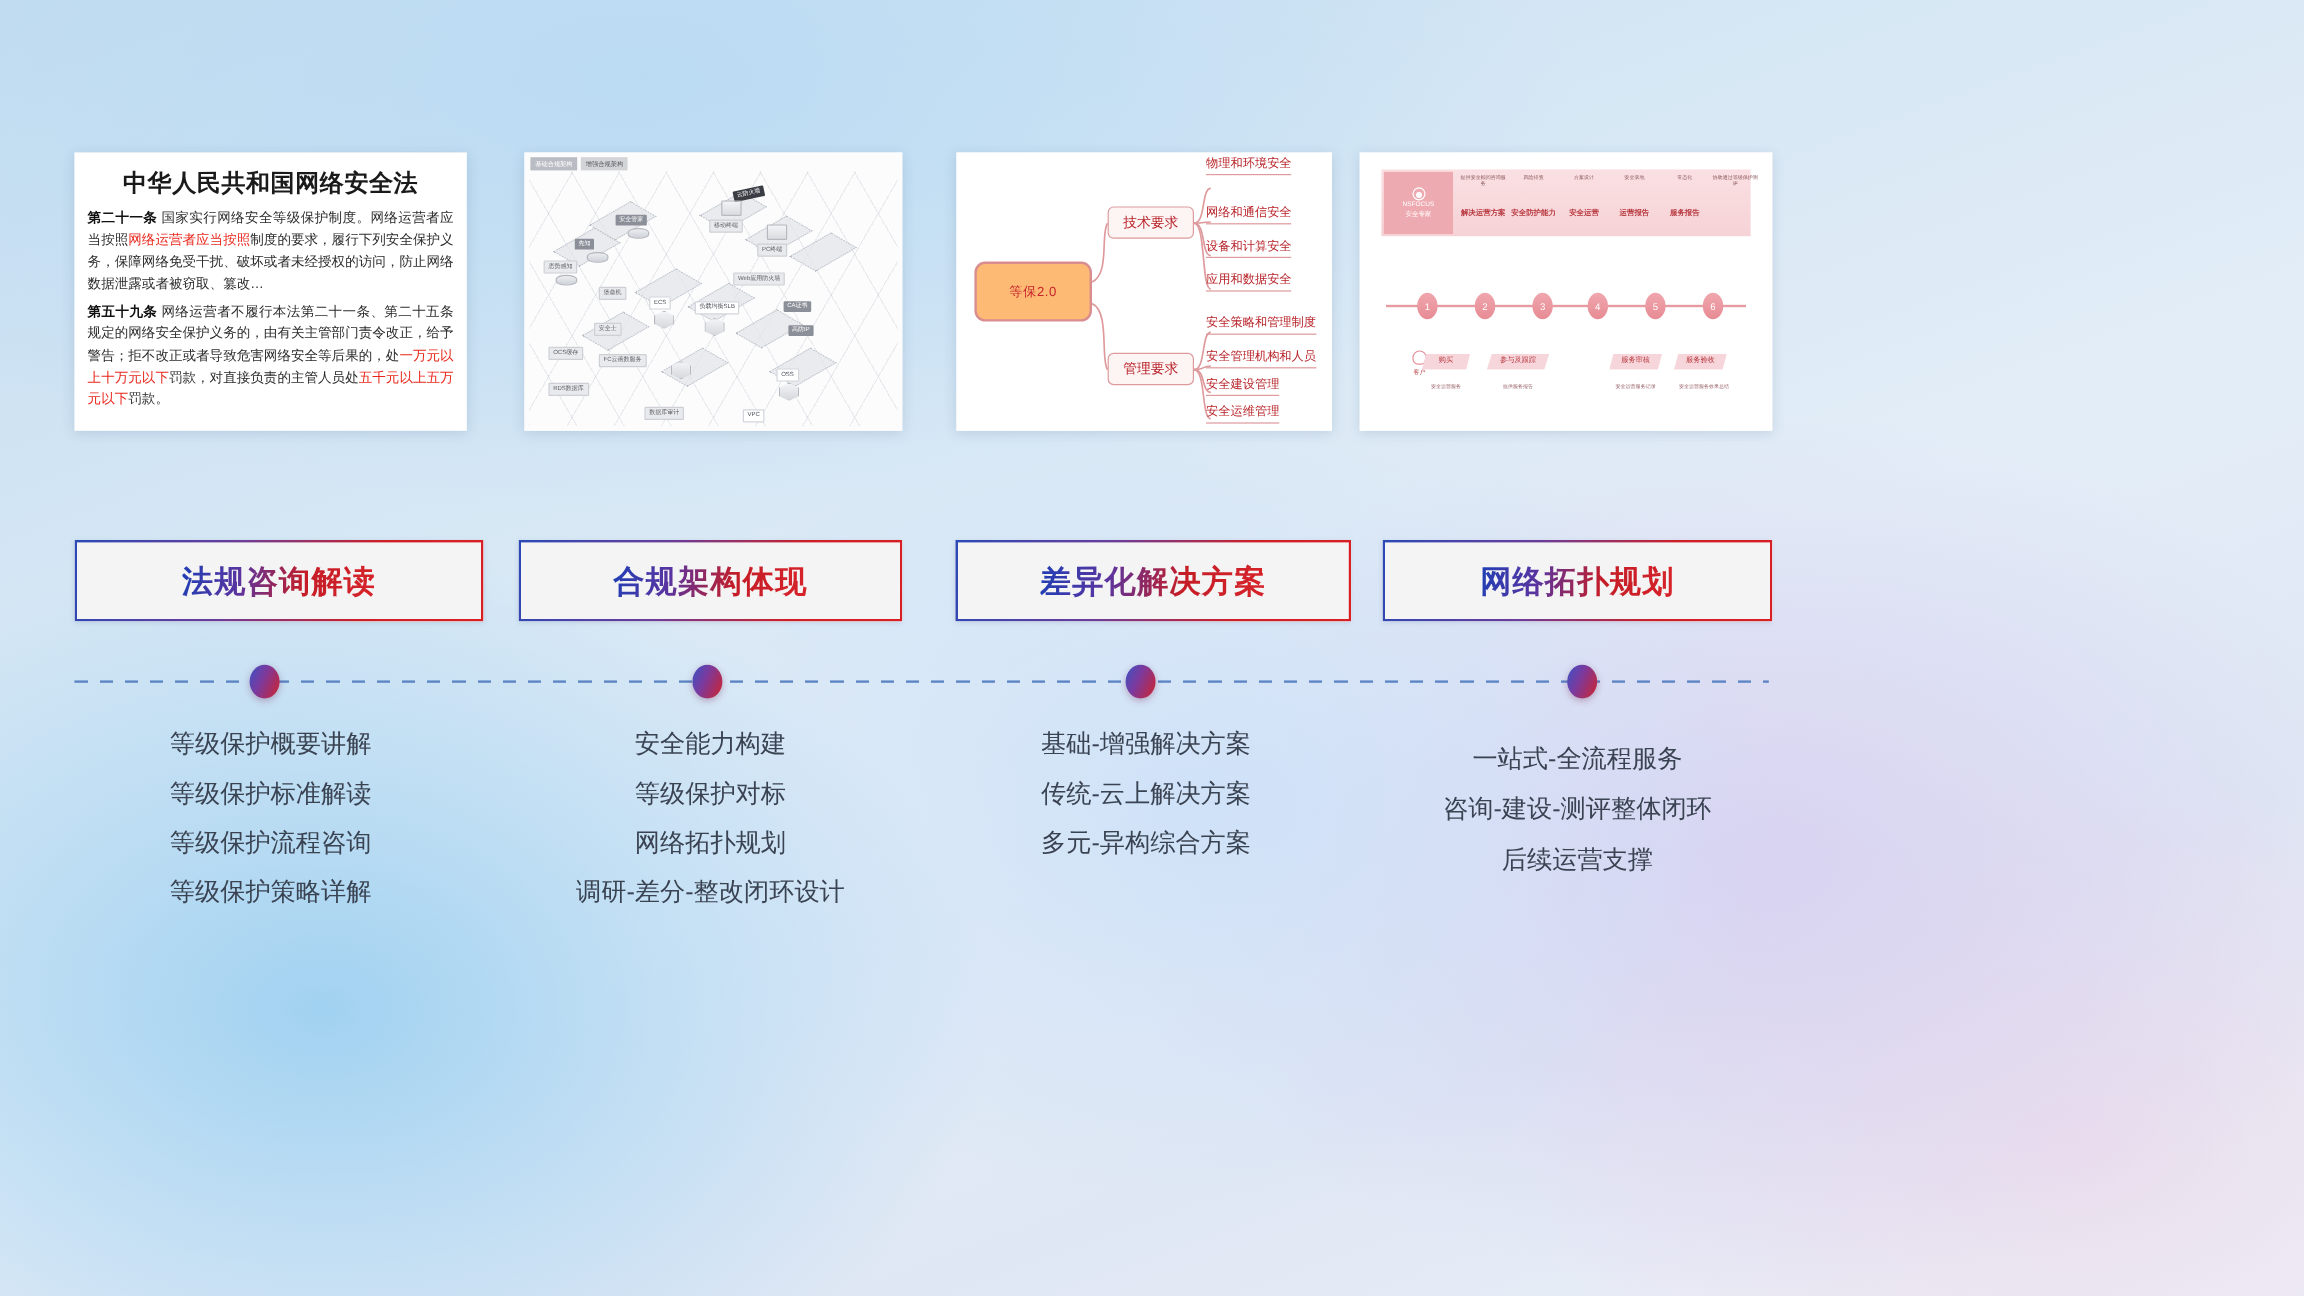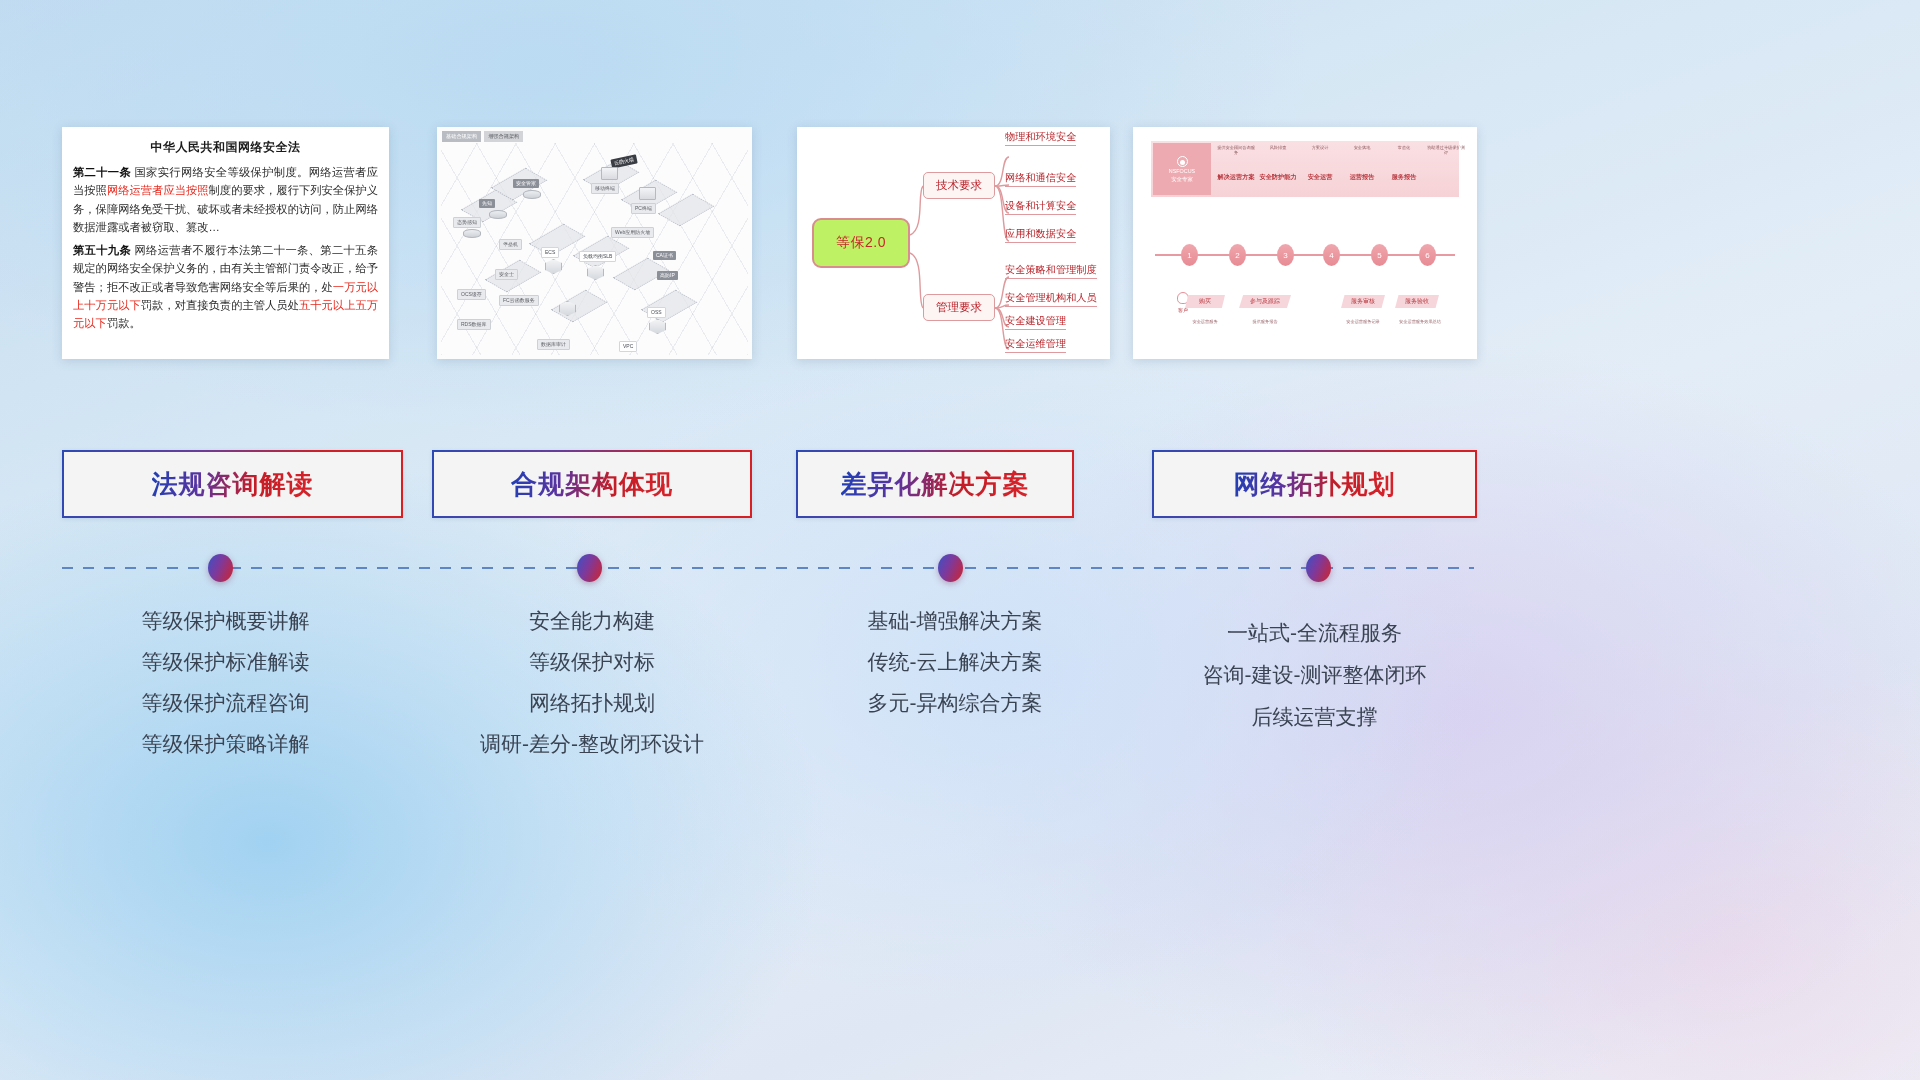--- a/index.html
+++ b/index.html
@@ -24,21 +24,21 @@
     overflow:hidden;
   }
   .card.c1 { left:62px;  width:327px; }
   .card.c2 { left:437px; width:315px; }
   .card.c3 { left:797px; width:313px; }
   .card.c4 { left:1133px;width:344px; }
 
   
   .law { padding:12px 11px 0 11px; }
   .law-title {
-    text-align:center; font-weight:bold; font-size:12px; color:#1a1a1a;
+    text-align:center; font-weight:bold; font-size:20px; color:#1a1a1a;
     letter-spacing:.5px; margin-bottom:7px;
   }
   .law-p { font-size:11.3px; line-height:1.62; color:#2b2b2b; text-align:justify; }
   .law-p b { font-weight:bold; color:#111; }
   .law-p .r { color:#e8271c; }
   .law-p.second { margin-top:5px; }
 
   
   .arch { position:relative; width:100%; height:100%; background:#fcfcfd; }
   .arch-tabs { position:absolute; left:5px; top:4px; display:flex; gap:3px; }
@@ -77,23 +77,23 @@
     padding:1.5px 3px; white-space:nowrap; border-radius:1px; line-height:1.1;
   }
   .lbl.lt { background:#e9eaed; color:#5a5d64; border:.5px solid #cdd0d5; }
   .lbl.dk { background:#3a3d44; }
   .lbl.w  { background:#fff; color:#4a4d54; border:.5px solid #d3d6db; }
 
   
   .mind { position:relative; width:100%; height:100%; background:#fff; }
   .mind-root {
     position:absolute; left:15px; top:91px; width:98px; height:50px;
-    background:#bef264; border:2.4px solid #d98d8f; border-radius:9px;
+    background:#fdba74; border:2.4px solid #d98d8f; border-radius:9px;
     display:flex; align-items:center; justify-content:center;
-    color:#c8262c; font-size:14px; letter-spacing:.5px;
+    color:#c8262c; font-size:11px; letter-spacing:.5px;
   }
   .mind-b {
     position:absolute; width:72px; height:27px;
     background:#fdf4f4; border:1.4px solid #dd9b9d; border-radius:5px;
     display:flex; align-items:center; justify-content:center;
     color:#b8242a; font-size:11.5px; white-space:nowrap;
   }
   .mind-b.tech { left:126px; top:45px; }
   .mind-b.mgmt { left:126px; top:167px; }
   .leaf {
@@ -161,21 +161,21 @@
     -webkit-mask-composite:xor; mask-composite:exclude;
     pointer-events:none;
   }
   .label-box span {
     position:relative; font-size:26px; font-weight:600; letter-spacing:1px;
     background:linear-gradient(100deg,#1f3fb5 0%,#5a34a0 30%,#c41d27 62%,#d8232a 100%);
     -webkit-background-clip:text; background-clip:text; color:transparent;
   }
   .label-box.l1 { left:62px;   width:341px; }
   .label-box.l2 { left:432px;  width:320px; }
-  .label-box.l3 { left:796px;  width:278px; }
+  .label-box.l3 { left:796px;  width:330px; }
   .label-box.l4 { left:1152px; width:325px; }
 
   
   .timeline { position:absolute; left:62px; top:567px; width:1412px; height:2px;
     background:repeating-linear-gradient(90deg,#5e86c5 0 11px, transparent 11px 21px); }
   .tdot {
     position:absolute; top:554px; width:25px; height:28px; border-radius:50%;
     background:linear-gradient(115deg,#3b52c4 0%,#7b3a9e 42%,#d0232c 100%);
     box-shadow:0 2px 6px rgba(120,40,90,.35);
   }

